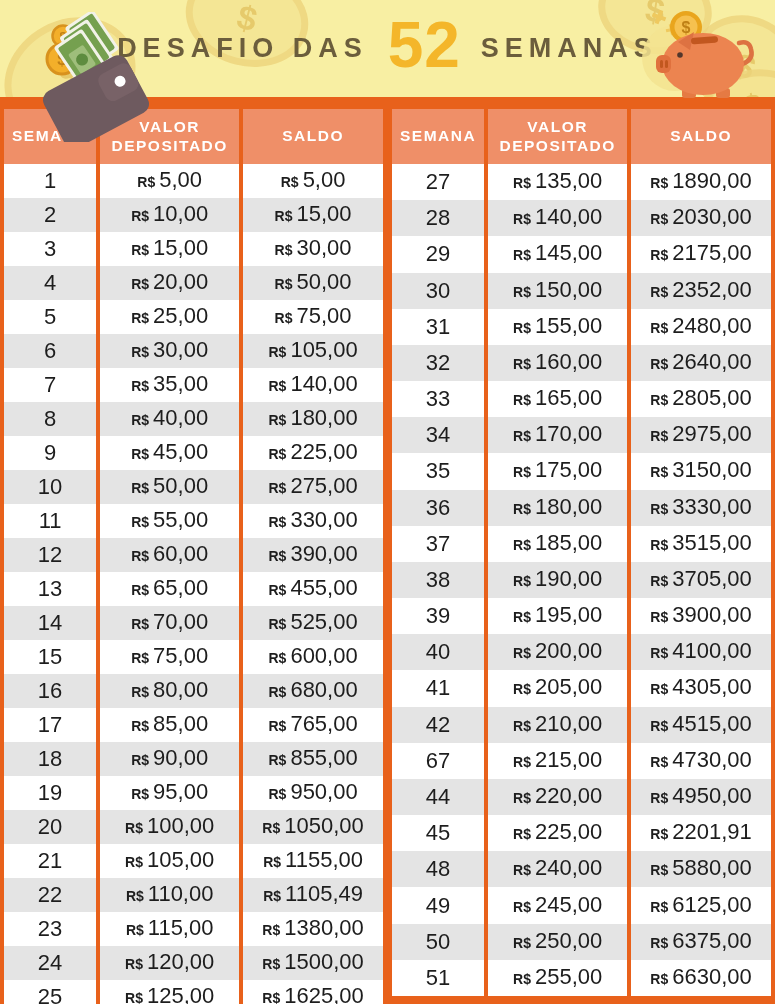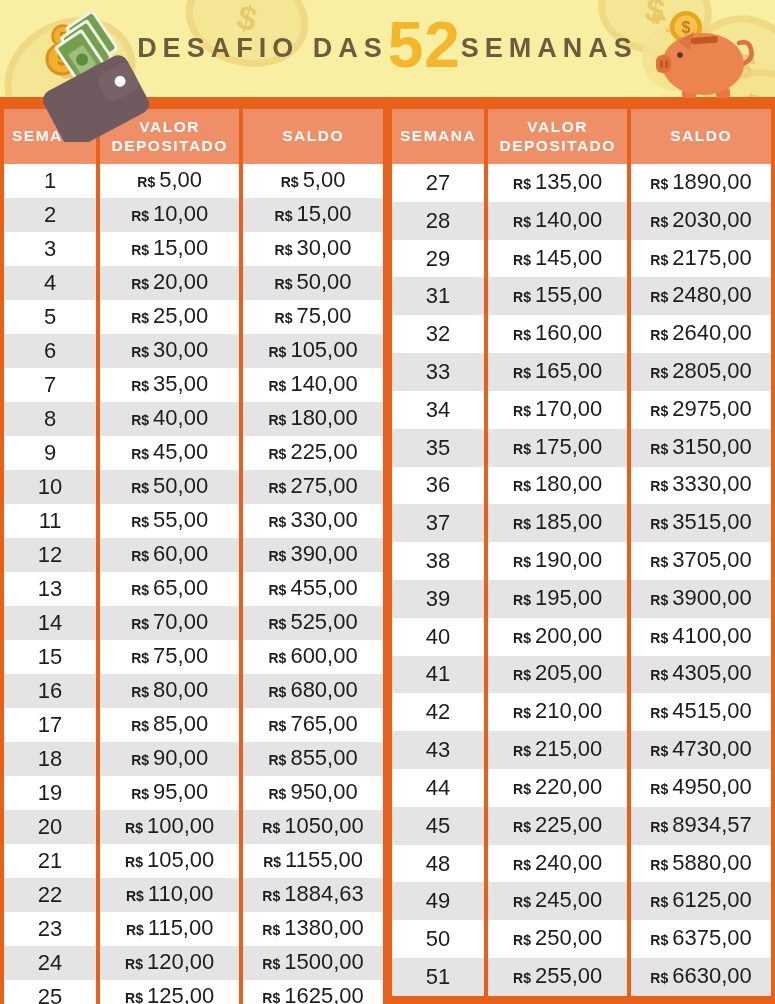--- a/index.html
+++ b/index.html
@@ -6,21 +6,21 @@
   .page{position:relative;width:775px;height:1004px;overflow:hidden;
         font-family:"Liberation Sans",sans-serif;-webkit-font-smoothing:antialiased;}
 
   
   .banner{position:absolute;left:0;top:0;width:775px;height:97px;
           background:#F8EFA3;overflow:hidden;}
   .pcoin{position:absolute;border-radius:50%;background:#F4E492;
          border:7px solid #EDD47C;opacity:.8;display:flex;align-items:center;
          justify-content:center;color:#E2C15E;font-weight:bold;font-size:34px;}
   .title{position:absolute;left:0;top:0;width:775px;height:97px;z-index:2;
-         display:flex;align-items:center;justify-content:center;
+         display:flex;align-items:center;justify-content:center;gap:20px;
          pointer-events:none;}
   .t-part{font-size:27px;font-weight:bold;letter-spacing:6px;color:#6B5D3C;}
   .t-num{font-size:64px;font-weight:700;color:#F4B62A;letter-spacing:1px;
          line-height:1;margin-top:-8px;}
   .wallet-wrap{position:absolute;left:35px;top:12px;width:140px;height:130px;z-index:3;}
   .piggy-wrap{position:absolute;left:630px;top:0;width:140px;height:100px;z-index:3;}
 
   
   .table-area{position:absolute;left:0;top:97px;width:775px;height:907px;
               background:#E8611B;box-sizing:border-box;
@@ -230,21 +230,21 @@
       <td><span class="rs">R$</span><span class="val bal">1050,00</span></td>
     </tr>
           <tr>
       <td class="week">21</td>
       <td><span class="rs">R$</span><span class="val dep">105,00</span></td>
       <td><span class="rs">R$</span><span class="val bal">1155,00</span></td>
     </tr>
           <tr>
       <td class="week">22</td>
       <td><span class="rs">R$</span><span class="val dep">110,00</span></td>
-      <td><span class="rs">R$</span><span class="val bal">1884,63</span></td>
+      <td><span class="rs">R$</span><span class="val bal">1105,49</span></td>
     </tr>
           <tr>
       <td class="week">23</td>
       <td><span class="rs">R$</span><span class="val dep">115,00</span></td>
       <td><span class="rs">R$</span><span class="val bal">1380,00</span></td>
     </tr>
           <tr>
       <td class="week">24</td>
       <td><span class="rs">R$</span><span class="val dep">120,00</span></td>
       <td><span class="rs">R$</span><span class="val bal">1500,00</span></td>
@@ -280,20 +280,25 @@
       <td class="week">28</td>
       <td><span class="rs">R$</span><span class="val dep">140,00</span></td>
       <td><span class="rs">R$</span><span class="val bal">2030,00</span></td>
     </tr>
           <tr>
       <td class="week">29</td>
       <td><span class="rs">R$</span><span class="val dep">145,00</span></td>
       <td><span class="rs">R$</span><span class="val bal">2175,00</span></td>
     </tr>
           <tr>
+      <td class="week">30</td>
+      <td><span class="rs">R$</span><span class="val dep">150,00</span></td>
+      <td><span class="rs">R$</span><span class="val bal">2352,00</span></td>
+    </tr>
+          <tr>
       <td class="week">31</td>
       <td><span class="rs">R$</span><span class="val dep">155,00</span></td>
       <td><span class="rs">R$</span><span class="val bal">2480,00</span></td>
     </tr>
           <tr>
       <td class="week">32</td>
       <td><span class="rs">R$</span><span class="val dep">160,00</span></td>
       <td><span class="rs">R$</span><span class="val bal">2640,00</span></td>
     </tr>
           <tr>
@@ -340,33 +345,33 @@
       <td class="week">41</td>
       <td><span class="rs">R$</span><span class="val dep">205,00</span></td>
       <td><span class="rs">R$</span><span class="val bal">4305,00</span></td>
     </tr>
           <tr>
       <td class="week">42</td>
       <td><span class="rs">R$</span><span class="val dep">210,00</span></td>
       <td><span class="rs">R$</span><span class="val bal">4515,00</span></td>
     </tr>
           <tr>
-      <td class="week">43</td>
+      <td class="week">67</td>
       <td><span class="rs">R$</span><span class="val dep">215,00</span></td>
       <td><span class="rs">R$</span><span class="val bal">4730,00</span></td>
     </tr>
           <tr>
       <td class="week">44</td>
       <td><span class="rs">R$</span><span class="val dep">220,00</span></td>
       <td><span class="rs">R$</span><span class="val bal">4950,00</span></td>
     </tr>
           <tr>
       <td class="week">45</td>
       <td><span class="rs">R$</span><span class="val dep">225,00</span></td>
-      <td><span class="rs">R$</span><span class="val bal">8934,57</span></td>
+      <td><span class="rs">R$</span><span class="val bal">2201,91</span></td>
     </tr>
           <tr>
       <td class="week">48</td>
       <td><span class="rs">R$</span><span class="val dep">240,00</span></td>
       <td><span class="rs">R$</span><span class="val bal">5880,00</span></td>
     </tr>
           <tr>
       <td class="week">49</td>
       <td><span class="rs">R$</span><span class="val dep">245,00</span></td>
       <td><span class="rs">R$</span><span class="val bal">6125,00</span></td>

